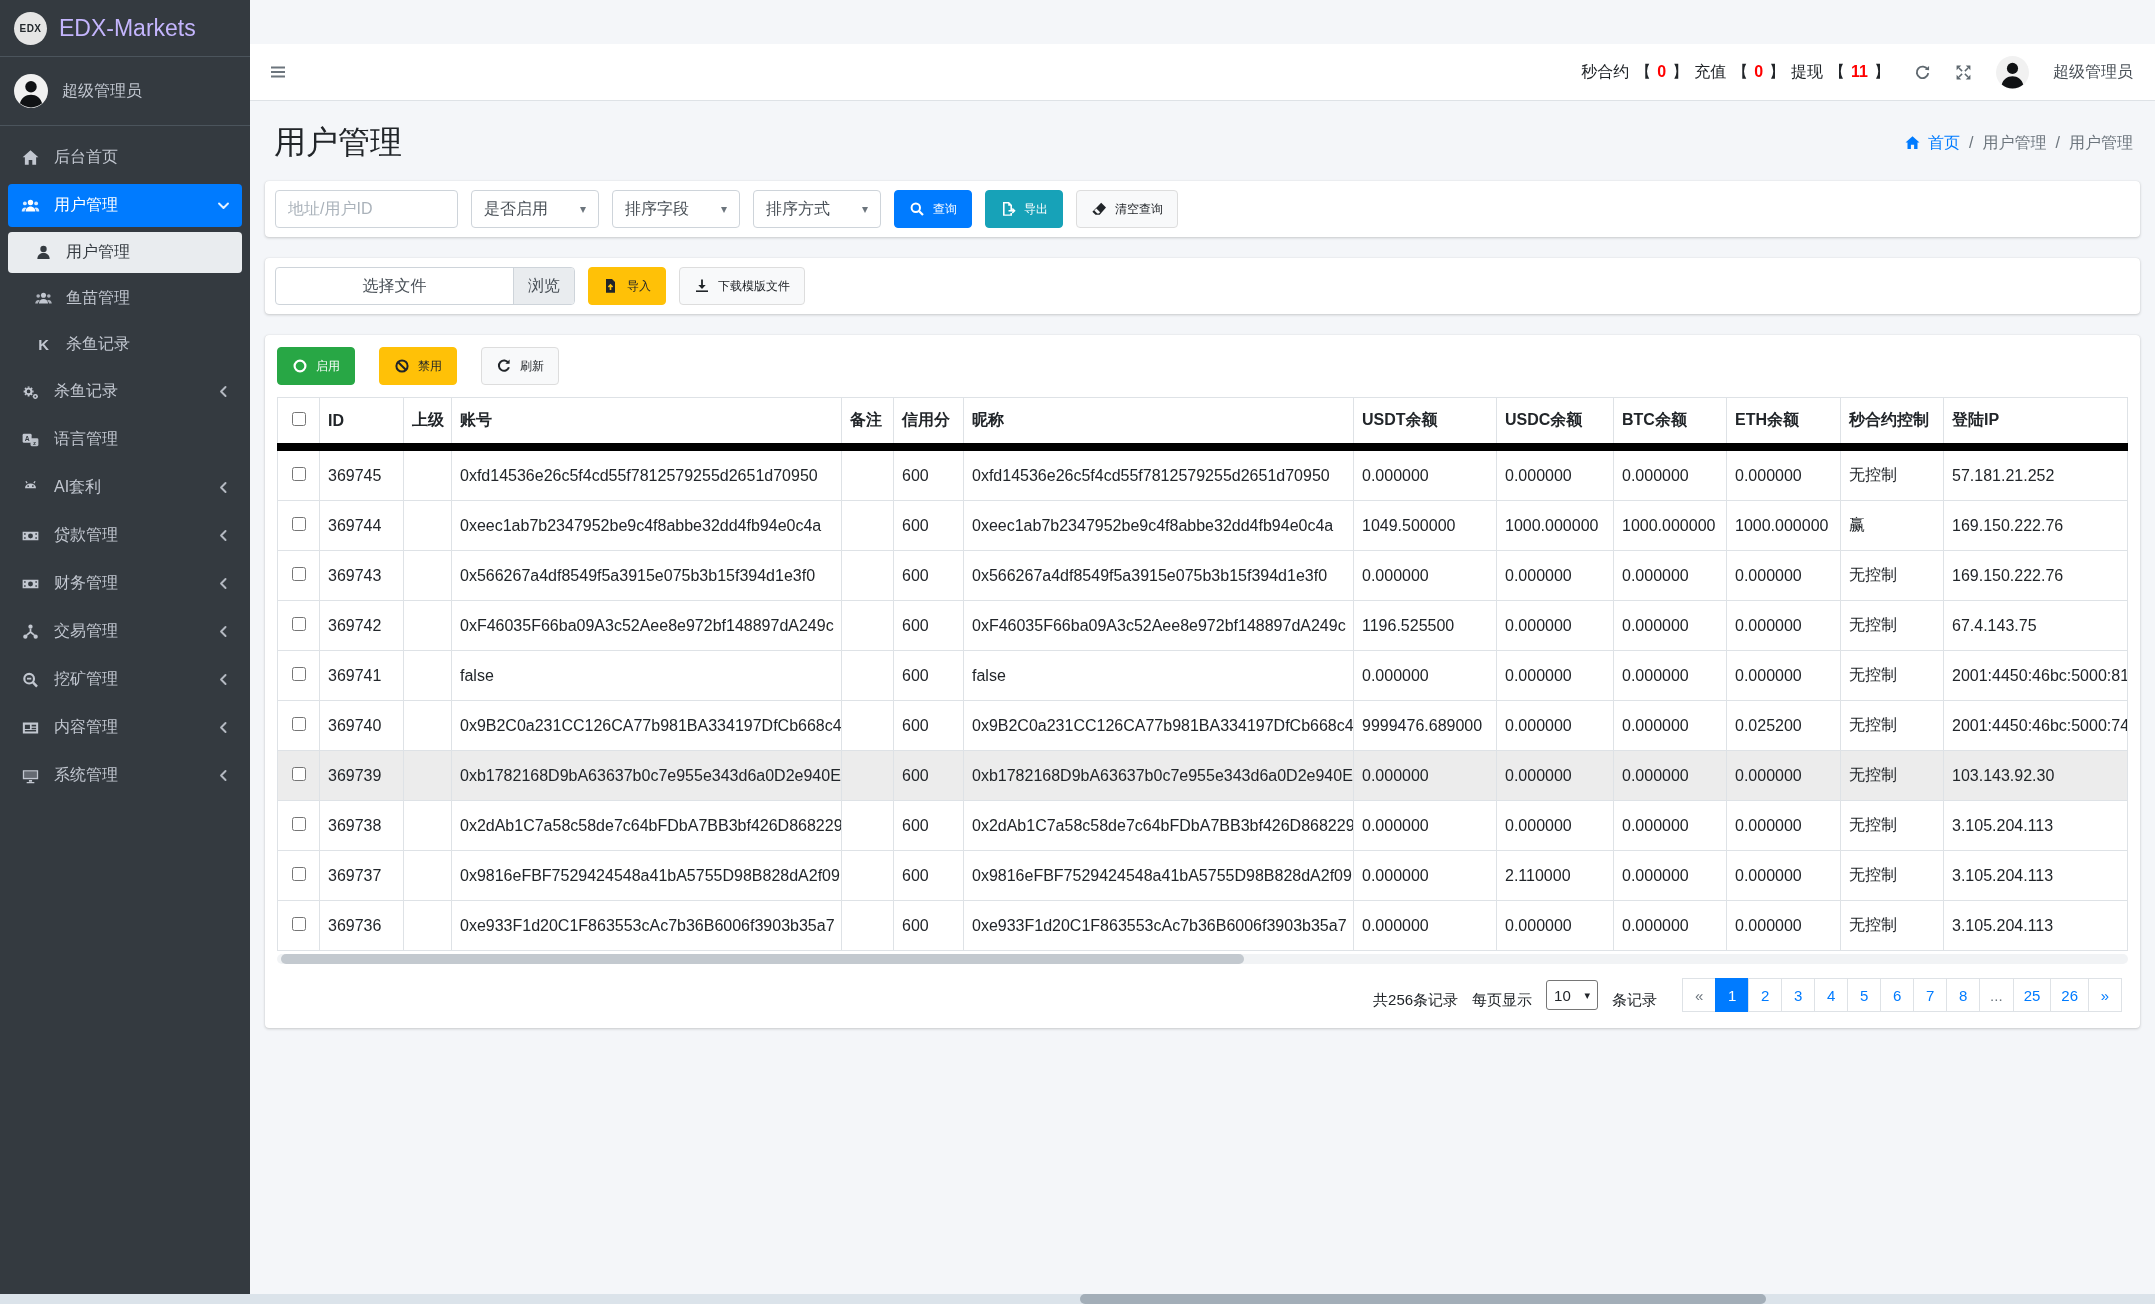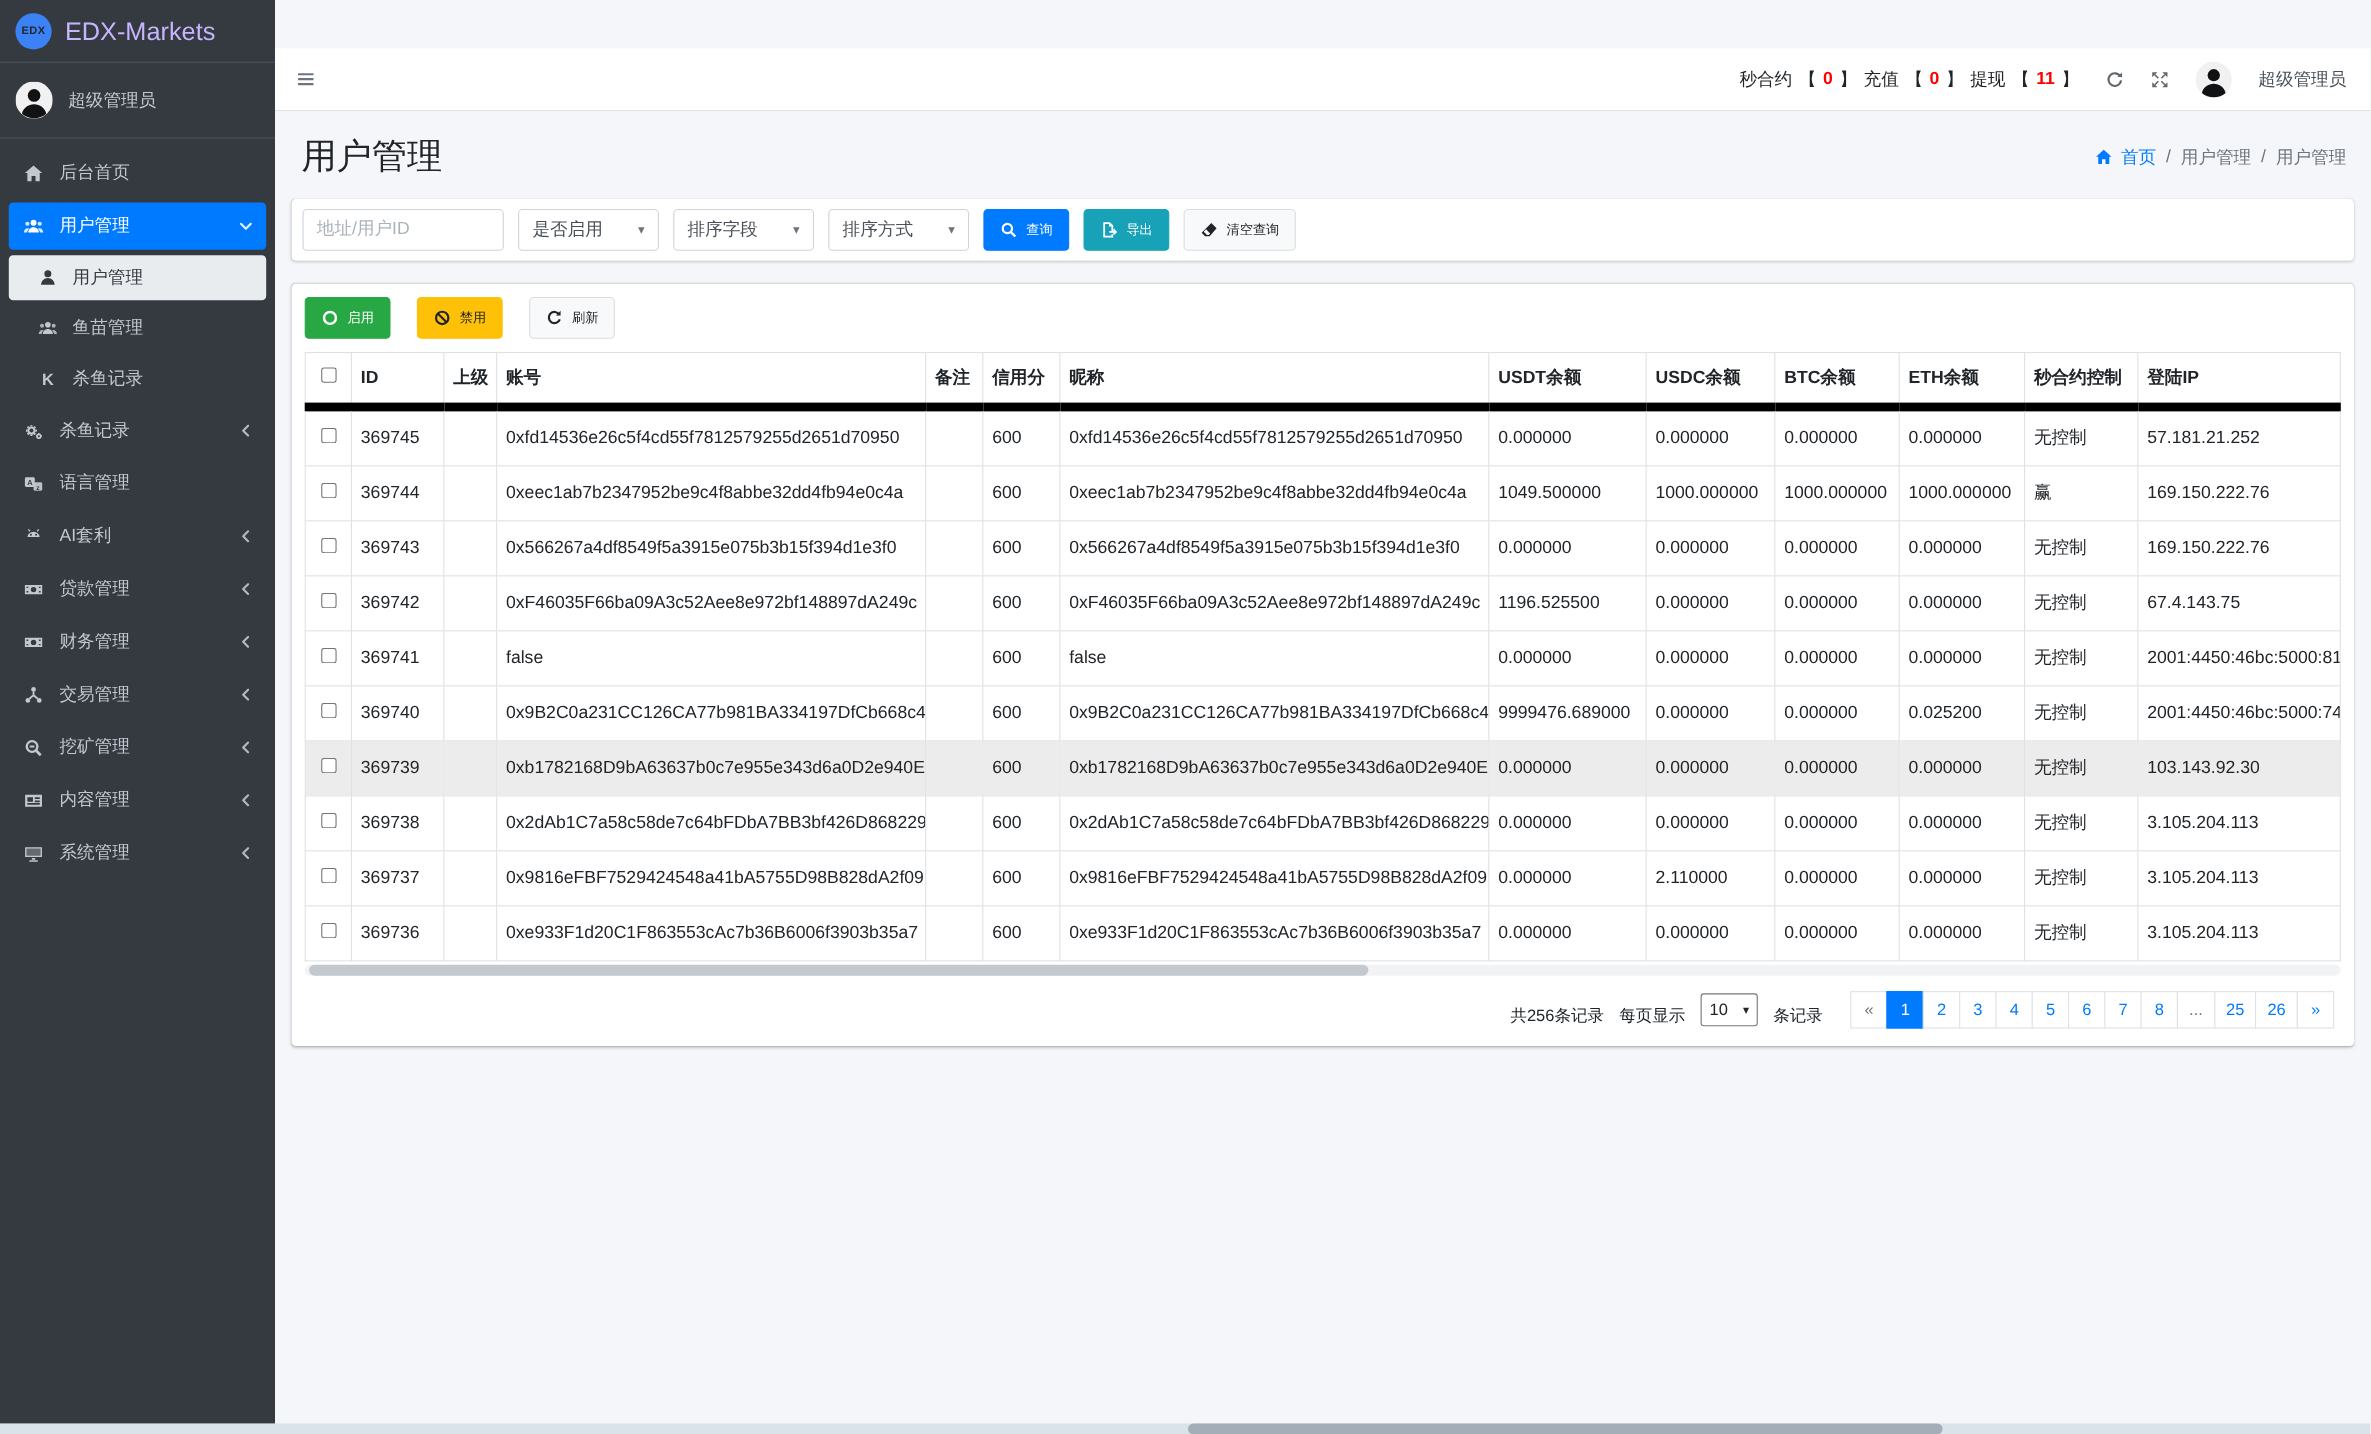--- a/index.html
+++ b/index.html
@@ -7,21 +7,21 @@
   body {
     font-family: "Liberation Sans", "DejaVu Sans", sans-serif;
     font-size: 16px; color: #212529;
     background: #f4f6f9; position: relative; overflow: hidden;
   }
   .app { display:flex; height:100%; }
 
   
   .sidebar { width:250px; flex:none; background:#343a40; display:flex; flex-direction:column; }
   .brand { display:flex; align-items:center; gap:12px; height:57px; padding:0 14px; border-bottom:1px solid #4b545c; cursor:pointer; }
-  .brand-logo { width:33px; height:33px; border-radius:50%; background:#3b82f6; color:#23282d; font-size:10px; font-weight:bold; display:flex; align-items:center; justify-content:center; letter-spacing:.5px; }
+  .brand-logo { width:33px; height:33px; border-radius:50%; background:#e5e5e5; color:#23282d; font-size:10px; font-weight:bold; display:flex; align-items:center; justify-content:center; letter-spacing:.5px; }
   .brand-name { color:#c4b5fd; font-size:23px; font-weight:400; }
   .side-user { display:flex; align-items:center; gap:14px; padding:17px 14px; border-bottom:1px solid #4b545c; }
   .side-avatar { width:34px; height:34px; flex:none; }
   .side-user-name { color:#c2c7d0; cursor:pointer; }
   .side-nav { padding:10px 0 0; }
   .nav-item { display:flex; align-items:center; color:#c2c7d0; padding:11px 12px; margin:0 8px 5px; border-radius:4px; cursor:pointer; text-decoration:none; position:relative; }
   .nav-item .ico { width:21px; height:18px; margin-right:13px; flex:none; }
   .nav-item.active { background:#007bff; color:#fff; }
   .nav-chev { margin-left:auto; width:13px; height:13px; opacity:.9; }
   .sub { margin-bottom:4px; }
@@ -436,20 +436,38 @@
           <span>导出</span>
         </button>
       <button class="btn btn-light">
           <svg class="ico">
             <use href="#i-eraser"></use>
           </svg>
           <span>清空查询</span>
         </button>
     </section>
 
+    <section class="card import-card">
+      <div class="filegroup">
+        <span class="filetext">选择文件</span>
+        <span class="filebrowse">浏览</span>
+      </div>
+      <button class="btn btn-warning">
+          <svg class="ico">
+            <use href="#i-import"></use>
+          </svg>
+          <span>导入</span>
+        </button>
+      <button class="btn btn-light">
+          <svg class="ico">
+            <use href="#i-download"></use>
+          </svg>
+          <span>下载模版文件</span>
+        </button>
+    </section>
 
     <section class="card table-card">
       <div class="toolbar">
         <button class="btn btn-success">
             <svg class="ico">
               <use href="#i-circle"></use>
             </svg>
             <span>启用</span>
           </button>
         <button class="btn btn-warning">

